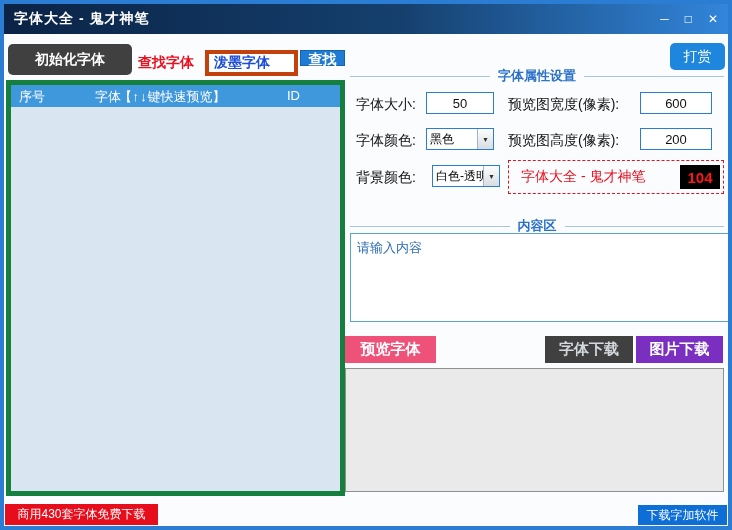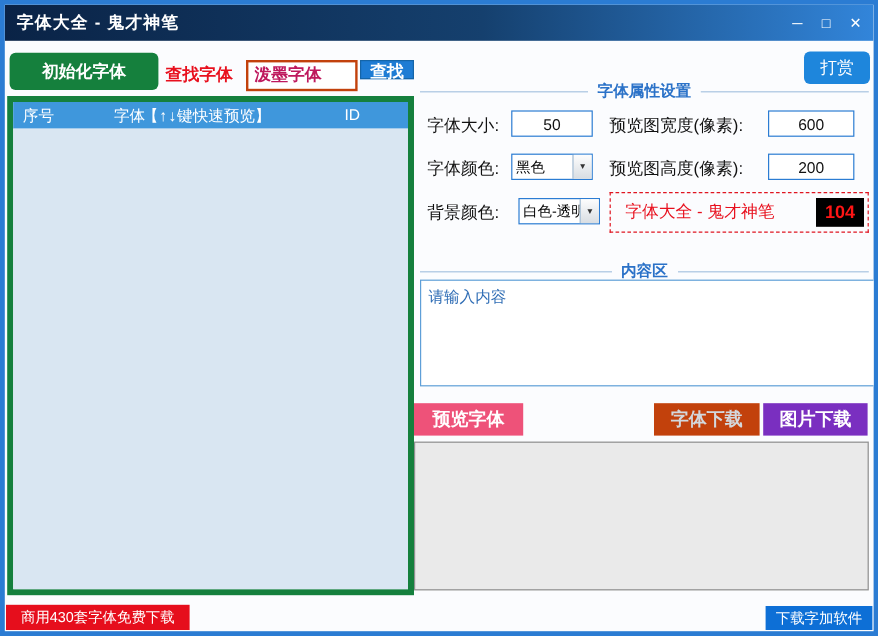--- a/index.html
+++ b/index.html
@@ -13,30 +13,30 @@
     position:absolute; top:0; left:0; right:0; height:30px;
     background:linear-gradient(to right,#0a2346 0%,#15406e 55%,#3285da 100%);
     display:flex; align-items:center; padding:0 10px;
   }
   .titlebar .title { color:#fff; font-size:14px; font-weight:bold; letter-spacing:1px; }
   .win-btns { margin-left:auto; display:flex; gap:16px; }
   .wbtn { color:#fff; font-size:12px; line-height:18px; cursor:pointer; }
   
   .btn-init {
     position:absolute; left:4px; top:40px; width:124px; height:31px;
-    background:#15803d; border:none; border-radius:5px;
+    background:#404040; border:none; border-radius:5px;
     color:#fff; font-size:14px; font-weight:bold; cursor:pointer;
   }
   .lbl-search {
     position:absolute; left:134px; top:50px;
     color:#e8101e; font-size:14px; font-weight:bold;
   }
   .inp-search {
     position:absolute; left:201px; top:46px; width:93px; height:26px;
-    border:2px solid #c2410c; background:#fff; color:#be185d;
+    border:4px solid #c2410c; background:#fff; color:#1d4ed8;
     font-size:14px; font-weight:bold; padding-left:5px;
   }
   .btn-search {
     position:absolute; left:296px; top:46px; width:45px; height:16px;
     background:#1e7cd4; border:1px solid #16superscript5fa8; border:1px solid #1565a8;
     color:#fff; font-size:14px; font-weight:bold; cursor:pointer;
   }
   .btn-reward {
     position:absolute; left:666px; top:39px; width:55px; height:27px;
     background:#1e86dc; border:none; border-radius:5px;
@@ -106,21 +106,21 @@
     position:absolute; left:346px; top:229px; width:446px; height:89px;
     border:1px solid #5e9fd8; background:#fff; resize:none;
     font-size:13px; padding:5px 6px; color:#0369a1; outline:none;
   }
   .content-area::placeholder { color:#2f6db5; opacity:1; }
   .action-btn {
     position:absolute; top:332px; height:27px; border:none;
     color:#fff; font-size:15px; font-weight:bold; cursor:pointer;
   }
   .btn-preview { left:341px; width:91px; background:#ee5279; }
-  .btn-fontdl  { left:541px; width:88px; background:#c2410c; color:#d3d8dd; }
+  .btn-fontdl  { left:541px; width:88px; background:#404040; color:#d3d8dd; }
   .btn-imgdl   { left:632px; width:87px; background:#7a2fc0; }
   .preview-area {
     position:absolute; left:341px; top:364px; width:379px; height:124px;
     background:#eaeaea; border:1px solid #909090;
   }
 </style>
 </head>
 <body>
 
 <div class="window">

